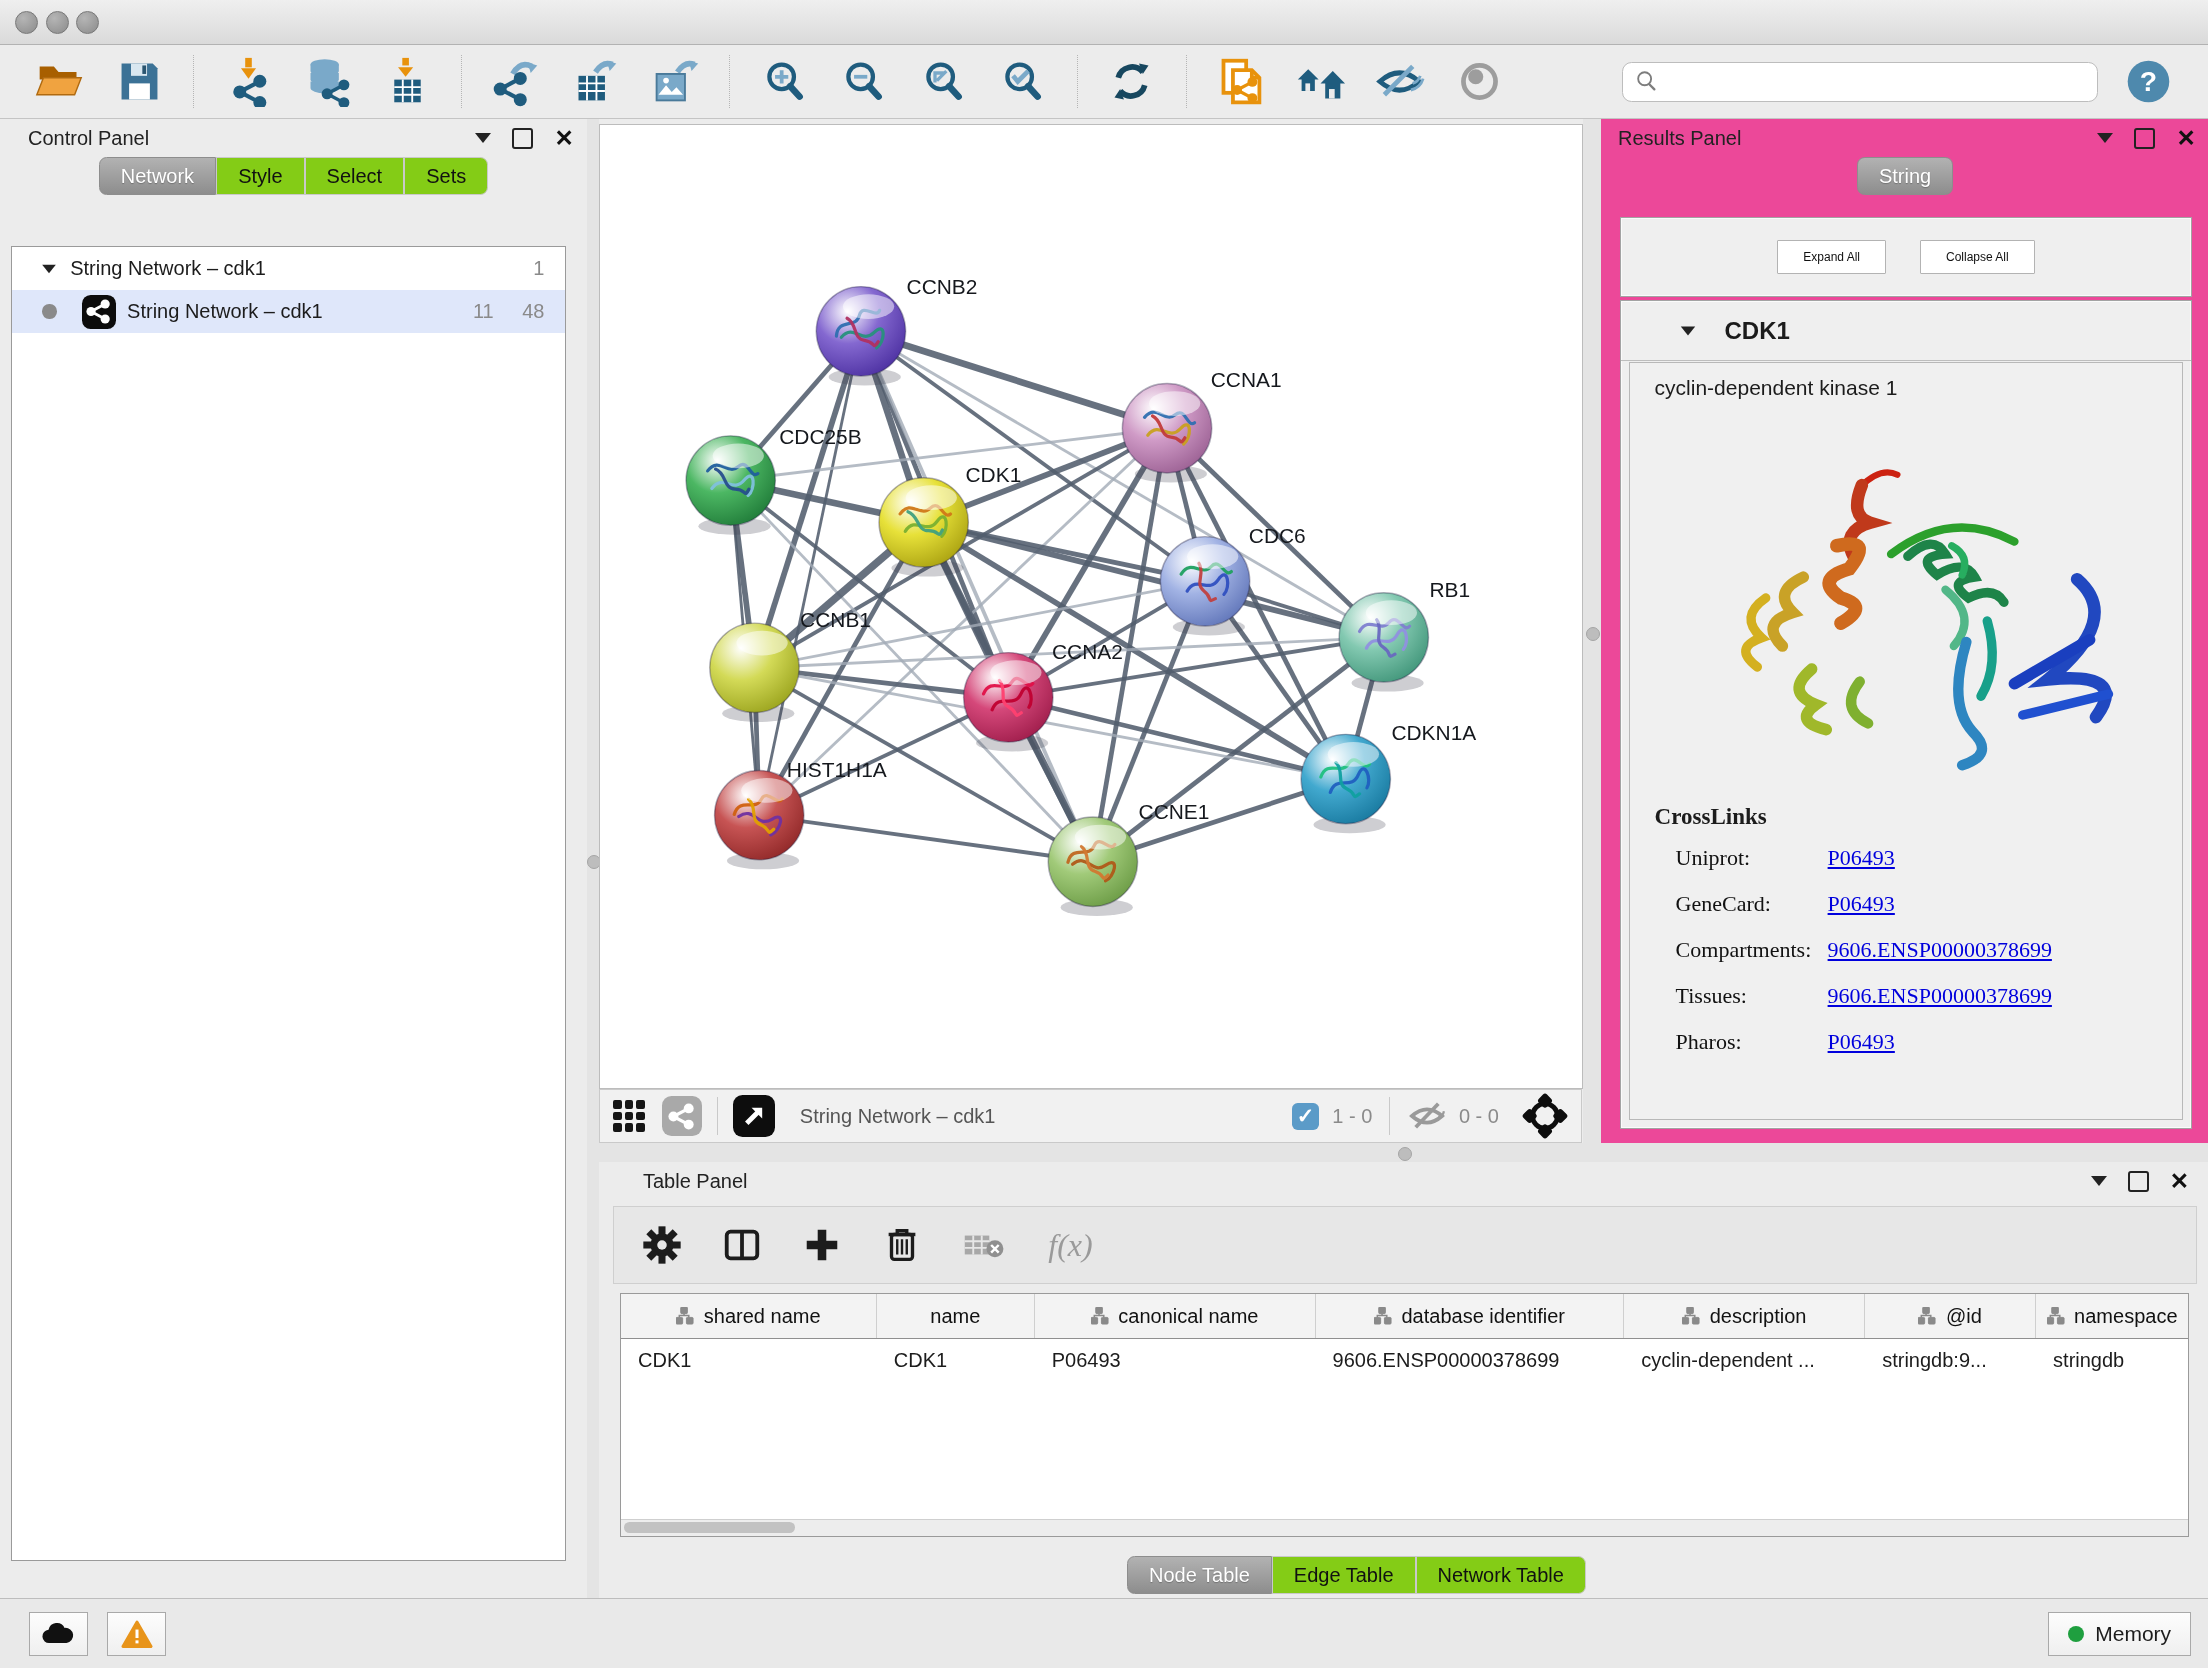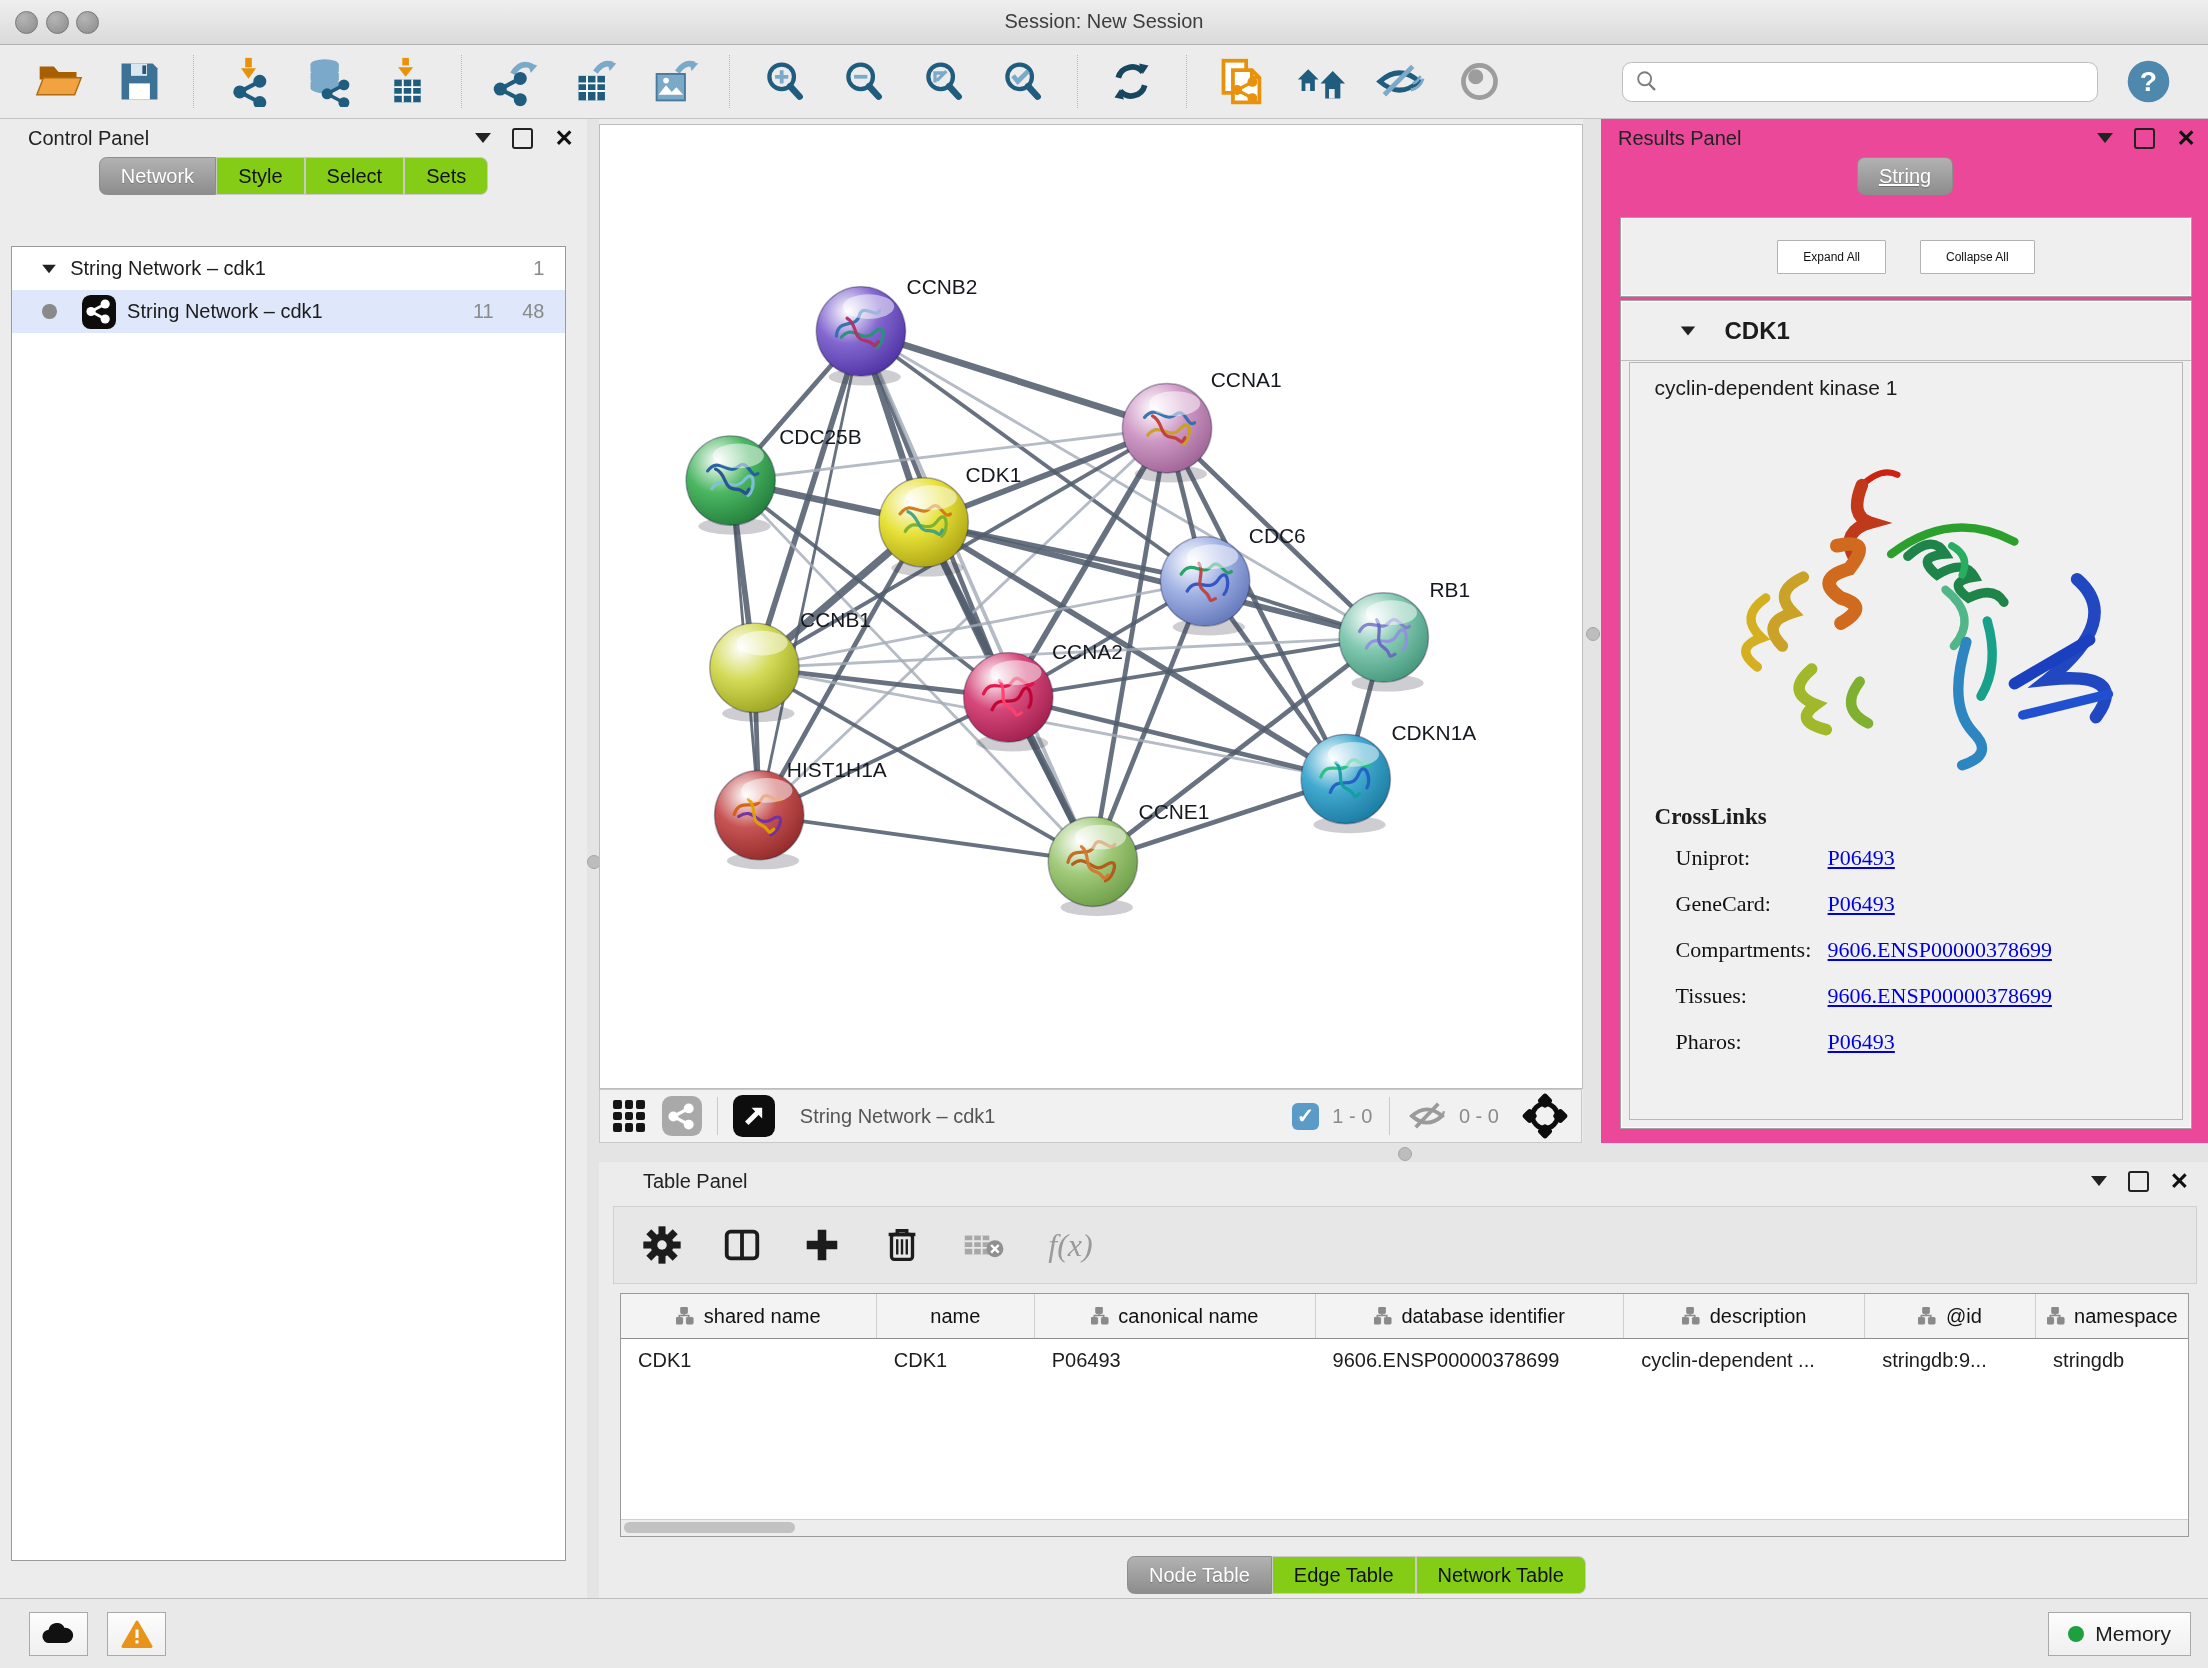--- a/index.html
+++ b/index.html
@@ -25,21 +25,21 @@
   .phctl{display:flex;gap:21px;margin-left:auto;align-items:center;padding-right:13.3px;}
   .tri{width:0;height:0;border-left:8.6px solid transparent;border-right:8.6px solid transparent;border-top:10.5px solid #222;}
   .flbox{width:17px;height:17px;border:2.4px solid #222;border-radius:2.9px;}
   .xmark{font-size:23px;font-weight:bold;line-height:17px;color:#111;}
   .tabrow{display:flex;justify-content:center;}
   .tab{font-size:20px;padding:6.7px 21px;background:#84cc16;border:1px solid #c9c9c9;color:#111;}
   .tab.first{border-radius:7.6px 0 0 7.6px;}
   .tab.last{border-radius:0 7.6px 7.6px 0;}
   .tab.sel{background:linear-gradient(#b2b2b2,#8d8d8d);color:#fff;border-color:#8d8d8d;
     text-shadow:0 1px 1px rgba(0,0,0,.25);}
-  .tab.single{border-radius:7.6px;text-decoration:underline;}
+  .tab.single{border-radius:7.6px;}
   .ctrlpanel{left:0;top:119px;width:587px;height:1479px;background:#ececec;}
   .subhdr{height:53px;display:flex;align-items:center;padding:0 17px;font-size:20px;}
   .treebox{position:absolute;left:11.4px;top:127px;width:553px;height:1313px;background:#fff;border:1.4px solid #9a9a9a;}
   .trow{height:43px;display:flex;align-items:center;font-size:20px;}
   .trow.sel{background:#dfe7fa;}
   .countgray{color:#8a8a8a;}
   .sharesq{width:34px;height:34px;border-radius:8.6px;background:#0c0c0c;display:flex;align-items:center;justify-content:center;}
   .vsplit{background:#e4e4e4;}
   .dot{position:absolute;width:12.4px;height:12.4px;border-radius:50%;background:#bdbdbd;border:1px solid #a5a5a5;}
   
@@ -122,21 +122,20 @@
       <rect x="11" y="11" width="7" height="7" rx="1"></rect>
       <path d="M8.5,7 v2 M3.5,11 v-2 h10 v2" fill="none" stroke-width="1.6"></path>
     </g>
   </defs>
 </svg>
 
 <div class="abs titlebar">
   <span class="tlight" style="left:15px"></span>
   <span class="tlight" style="left:46px"></span>
   <span class="tlight" style="left:76px"></span>
-  <div class="wintitle">Session: New Session</div>
 </div>
 
 <div class="abs toolbar">
   <svg class="ticon" viewBox="-27 -27 54 54">
     <path d="M-21,-16 h15 l5,6 h19 v8 h-39 z" fill="#a85f00"></path>
     <path d="M-24,14 l7,-18 h40 l-7,18 z" fill="#f0a340" stroke="#b06a10" stroke-width="1.5"></path>
   </svg>
   <svg class="ticon" viewBox="-27 -27 54 54">
     <path d="M-19,-19 h33 l5,5 v33 h-38 z" fill="#3c7296"></path>
     <rect x="-9" y="-19" width="17" height="13" fill="#d9e7f0"></rect>

